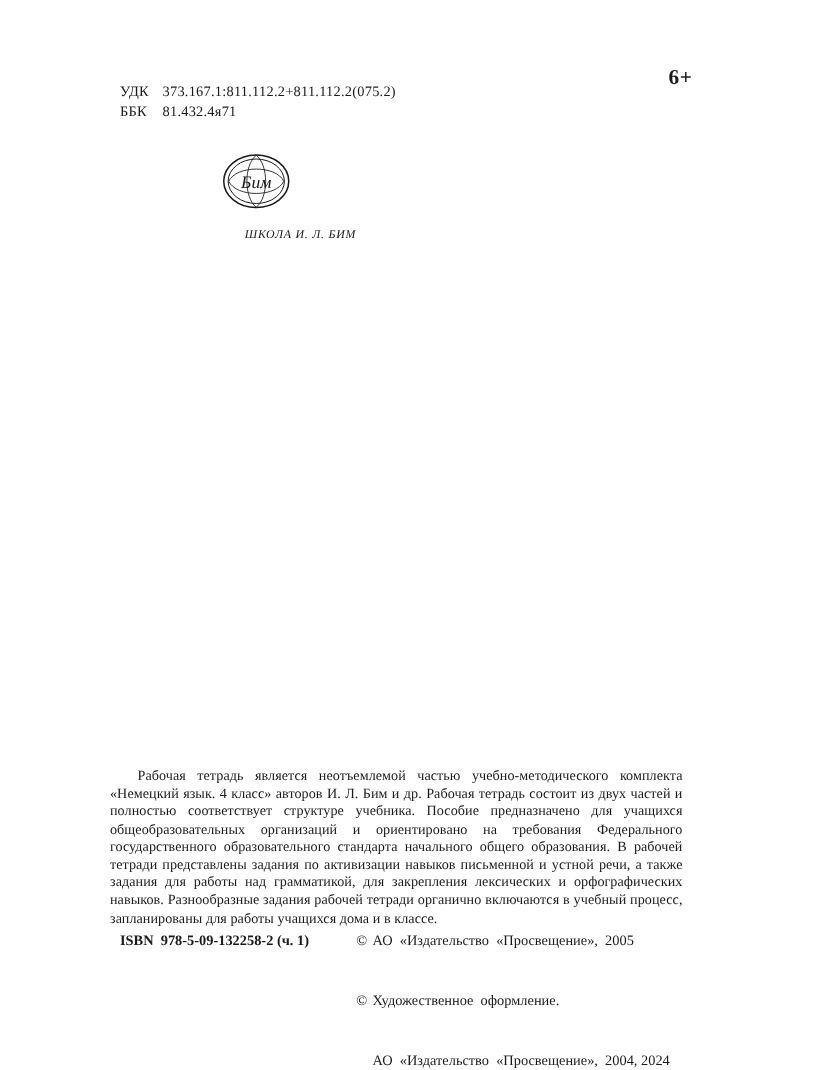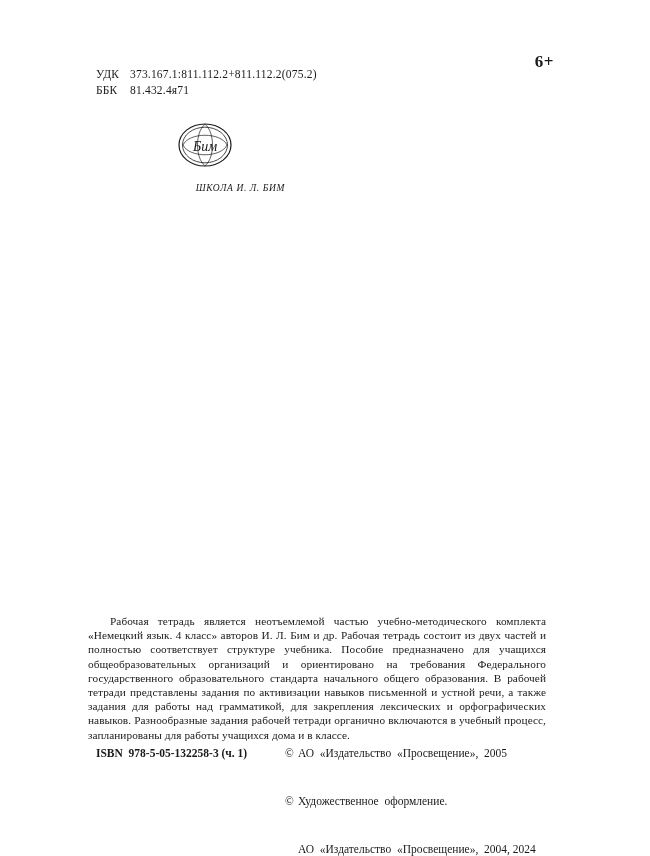--- a/index.html
+++ b/index.html
@@ -149,21 +149,21 @@
         <path d="M28 2.2 C38 10, 38 36, 28 43.8" fill="none" stroke="#1a1a1a" stroke-width="0.7"></path>
         <text x="28" y="28.5" text-anchor="middle" font-family="Liberation Serif, serif" font-size="14" font-style="italic" fill="#1a1a1a">Бим</text>
       </svg>
     </div>
     <div class="logo-caption">ШКОЛА  И. Л. БИМ</div>
   </div>
 
   <div class="annotation">Рабочая тетрадь является неотъемлемой частью учебно-методического комплекта «Немецкий язык. 4 класс» авторов И. Л. Бим и др. Рабочая тетрадь состоит из двух частей и полностью соответствует структуре учебника. Пособие предназначено для учащихся общеобразовательных организаций и ориентировано на требования Федерального государственного образовательного стандарта начального общего образования. В рабочей тетради представлены задания по активизации навыков письменной и устной речи, а также задания для работы над грамматикой, для закрепления лексических и орфографических навыков. Разнообразные задания рабочей тетради органично включаются в учебный процесс, запланированы для работы учащихся дома и в классе.</div>
 
   <div class="isbn-block">
-    <span class="isbn-line">ISBN  978-5-05-132258-3 (ч. 1)</span>
+    <span class="isbn-line">ISBN  978-5-09-132258-2 (ч. 1)</span>
   </div>
 
   <div class="copyright-block">
     <span class="cr-line"><span class="cr-sym">©</span><span>АО  «Издательство  «Просвещение»,  2005</span></span>
     <span class="cr-line"><span class="cr-sym">©</span><span>Художественное  оформление.</span></span>
     <span class="cr-line"><span class="cr-indent"></span><span>АО  «Издательство  «Просвещение»,  2004, 2024</span></span>
     
   </div>
 
 </div>

